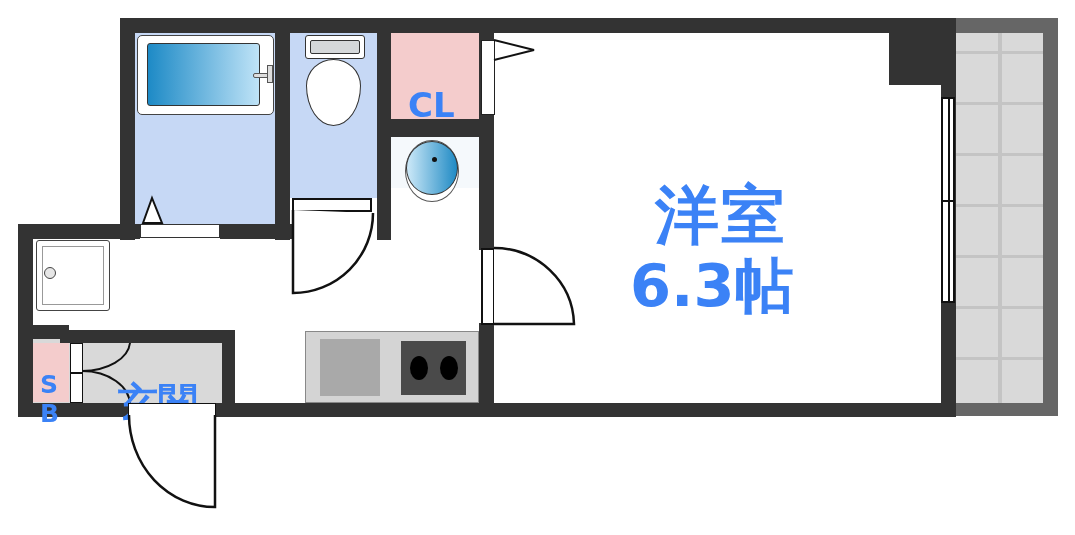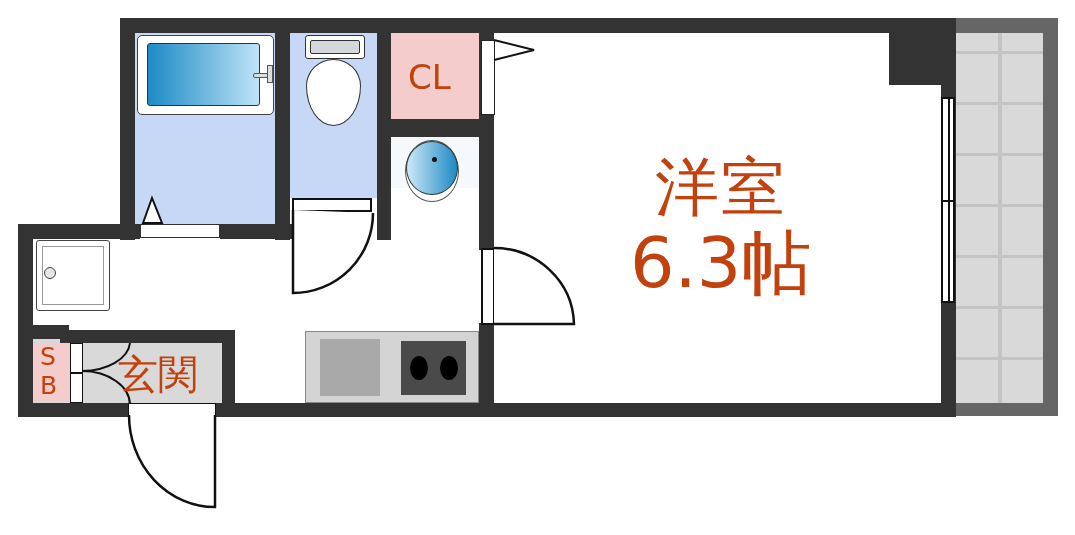--- a/index.html
+++ b/index.html
@@ -1,19 +1,19 @@
 <!DOCTYPE html>
 <html><head>
 <meta charset="utf-8">
 <style>
   html, body { margin:0; padding:0; background:#ffffff; }
   body { width:1075px; height:535px; position:relative; overflow:hidden; font-family:"DejaVu Sans", sans-serif; }
   .abs { position:absolute; box-sizing:border-box; }
   .wall { position:absolute; background:#333333; }
-  .lbl { position:absolute; font-weight:normal; color:#c2410c; font-family:"DejaVu Sans", sans-serif; line-height:1; }
+  .lbl { position:absolute; font-weight:bold; color:#3b82f6; font-family:"DejaVu Sans", sans-serif; line-height:1;margin-top:28px; }
   svg { position:absolute; overflow:visible; }
 </style>
 </head>
 <body>
 
 <div class="abs" style="left:135px;top:33px;width:140px;height:193px;background:#c6d8f5;"></div>
 <div class="abs" style="left:290px;top:33px;width:88px;height:165px;background:#c6d8f5;"></div>
 <div class="abs" style="left:391px;top:33px;width:90px;height:86px;background:#f4cccc;"></div>
 <div class="abs" style="left:391px;top:137px;width:88px;height:51px;background:#f5f9fc;"></div>
 <div class="abs" style="left:33px;top:338px;width:190px;height:66px;background:#d9d9d9;"></div>
@@ -95,13 +95,13 @@
 <div class="abs" style="left:128px;top:403px;width:88px;height:14px;background:#fff;border:1.5px solid #111;"></div>
 <svg style="left:127px;top:415px;" width="92" height="95">
     <path d="M2,0 A86,92 0 0 0 88,92 L88,0" fill="#fff" stroke="#111" stroke-width="2.5"></path>
   </svg>
 
 <div class="abs" style="left:941px;top:97px;width:14px;height:206px;background:#fff;border:2px solid #111;"></div>
 <div class="abs" style="left:948px;top:99px;width:1.5px;height:202px;background:#111;"></div>
 <div class="abs" style="left:941px;top:200px;width:14px;height:2px;background:#111;"></div>
 
 <div class="lbl" style="left:655px;top:155px;font-size:64px;letter-spacing:2px;">洋室</div>
-<div class="lbl" style="left:630px;top:228px;font-size:70px;">6.3帖</div>
+<div class="lbl" style="left:630px;top:228px;font-size:59px;">6.3帖</div>
 
 </body></html>

